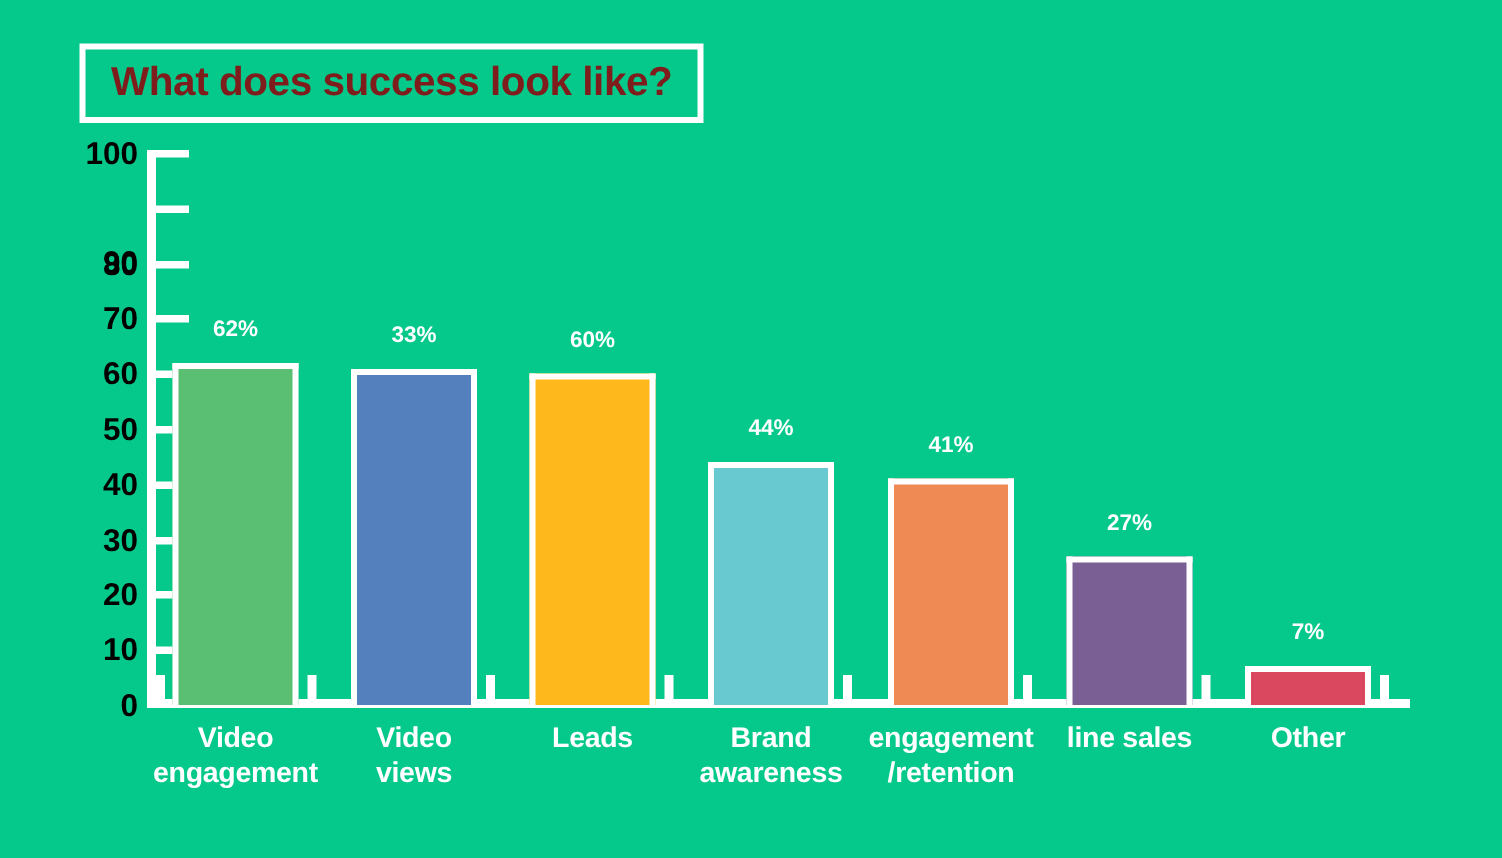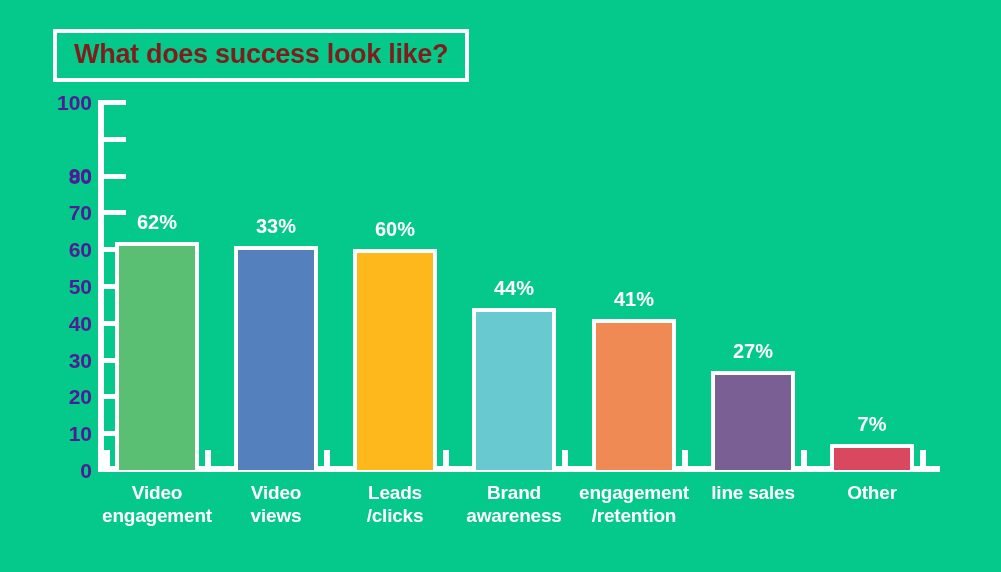--- a/index.html
+++ b/index.html
@@ -67,21 +67,21 @@
     left: 104px;
     width: 22px;
     height: 5px;
     background: #ffffff;
   }
   .y-tick-label {
     position: absolute;
     right: 0;
     width: 52px;
     text-align: right;
-    color: #4c1d95;
+    color: #000000;
     font-size: 21px;
     font-weight: bold;
     line-height: 1;
   }
   .y-tick-label-wrap {
     position: absolute;
     left: 0;
     width: 92px;
     height: 0;
   }
@@ -96,21 +96,21 @@
 
   
   .bar {
     position: absolute;
     border: 4px solid #ffffff;
     border-bottom: none;
   }
   .bar-value {
     position: absolute;
     color: #ffffff;
-    font-size: 20px;
+    font-size: 15px;
     font-weight: bold;
     text-align: center;
     line-height: 1;
     white-space: nowrap;
   }
 
   
   .cat-label {
     position: absolute;
     top: 481px;
@@ -214,21 +214,20 @@
       <div class="cat-label" style="left: 82px; width: 150px;">
         <div>Video</div>
         <div>engagement</div>
       </div>
       <div class="cat-label" style="left: 201px; width: 150px;">
         <div>Video</div>
         <div>views</div>
       </div>
       <div class="cat-label" style="left: 320px; width: 150px;">
         <div>Leads</div>
-        <div>/clicks</div>
       </div>
       <div class="cat-label" style="left: 439px; width: 150px;">
         <div>Brand</div>
         <div>awareness</div>
       </div>
       <div class="cat-label" style="left: 559px; width: 150px;">
         <div>engagement</div>
         <div>/retention</div>
       </div>
       <div class="cat-label" style="left: 678px; width: 150px;">

